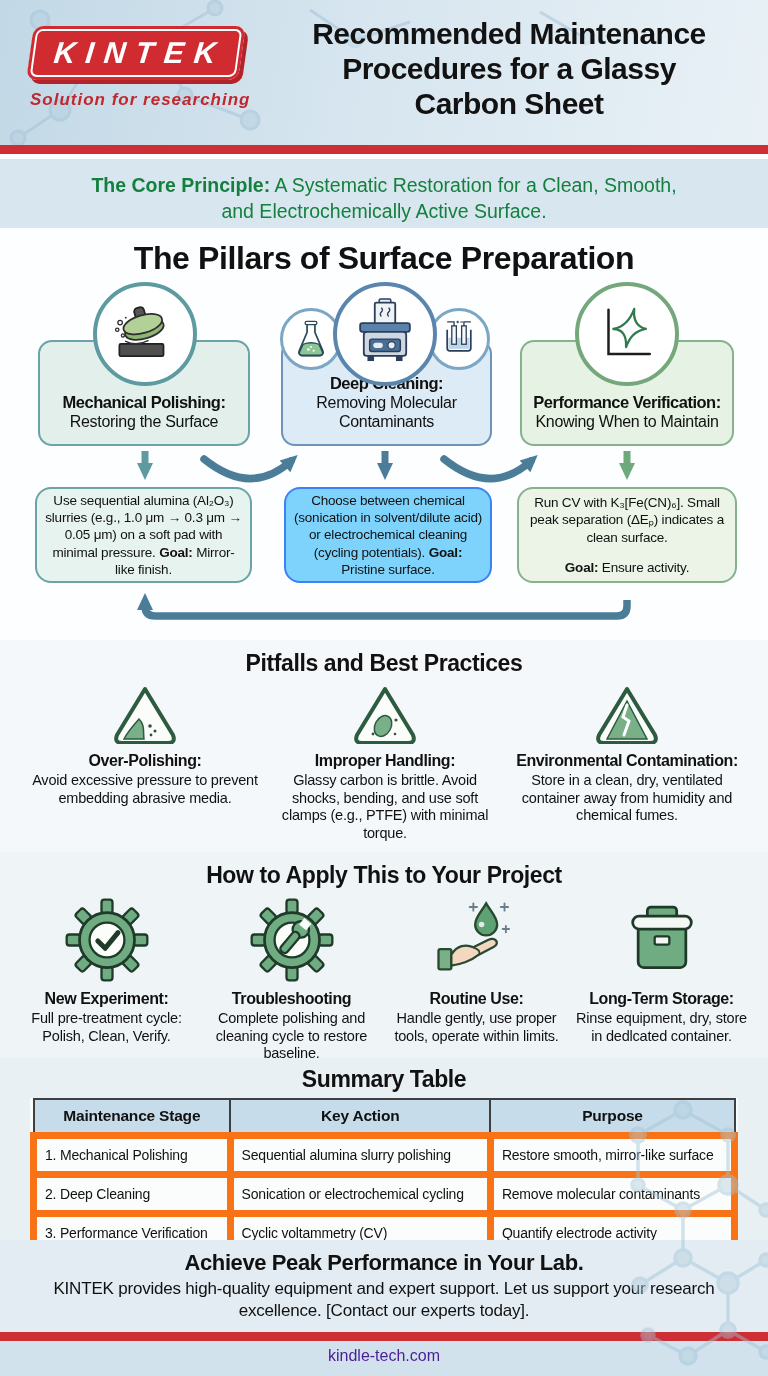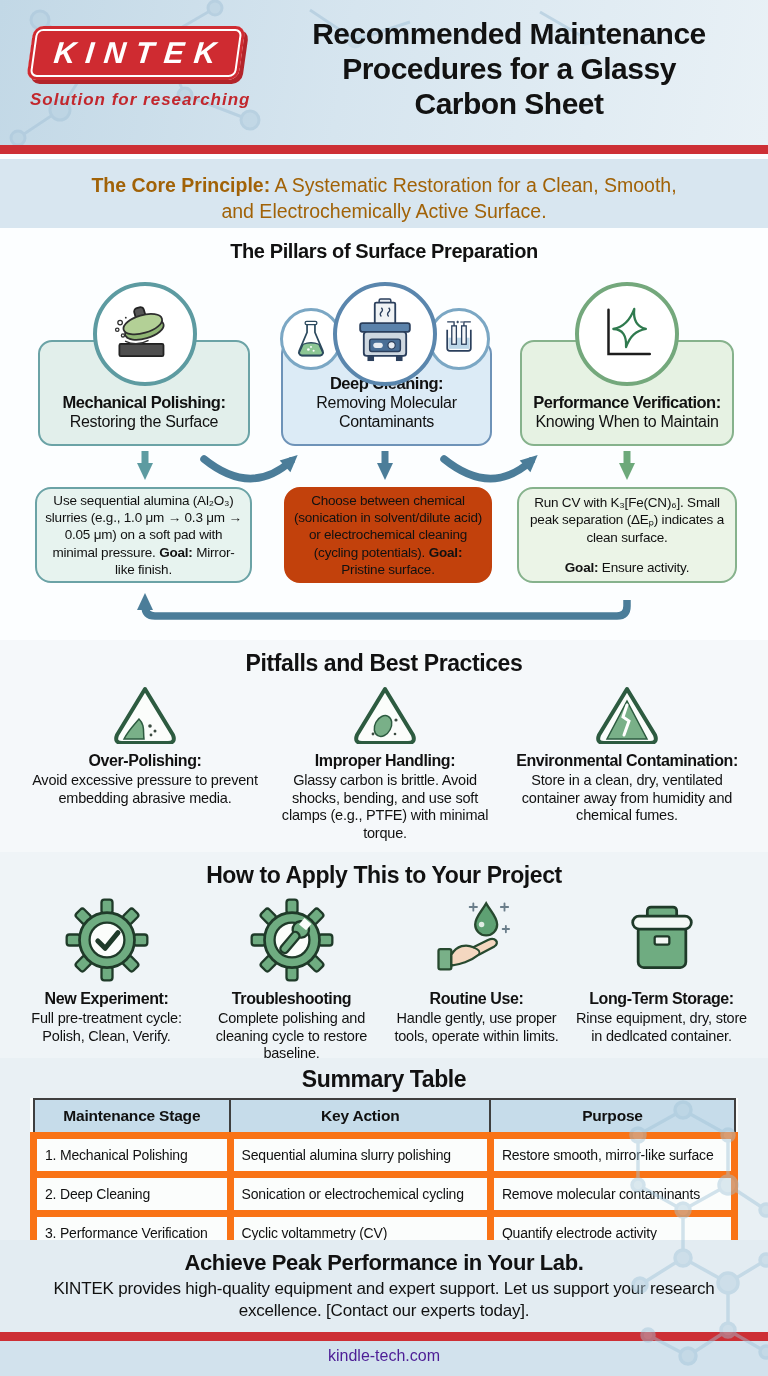--- a/index.html
+++ b/index.html
@@ -20,27 +20,27 @@
   .header-title{position:absolute;left:258px;top:16px;width:502px;text-align:center;
                 font-weight:bold;font-size:30px;line-height:1.17;letter-spacing:-0.5px;color:#121212;}
 
   .red-bar{position:absolute;left:0;width:768px;background:#cd2f35;border-bottom:2px solid #a8262b;}
   .red-bar.top{top:145px;height:9px;}
   .red-bar.bottom{top:1332px;height:9px;}
   .white-gap{position:absolute;left:0;top:154px;width:768px;height:5px;background:#fbfdfe;}
 
   
   .core{top:159px;height:69px;background:#d8e6f0;text-align:center;padding-top:13px;
-        font-size:19.5px;line-height:1.35;color:#a16207;}
+        font-size:19.5px;line-height:1.35;color:#15803d;}
   .core b{font-weight:bold;}
 
   
   .pillars{top:228px;height:412px;background:#fcfeff;}
   .pillars h2{margin:0;position:absolute;top:12px;left:0;width:768px;text-align:center;
-              font-size:20px;letter-spacing:-0.4px;}
+              font-size:32px;letter-spacing:-0.4px;}
   .circle{position:absolute;background:#fff;border-radius:50%;box-sizing:border-box;
           display:flex;align-items:center;justify-content:center;}
   .pillar-box{position:absolute;border-radius:14px;box-sizing:border-box;display:flex;
               flex-direction:column;justify-content:flex-end;align-items:center;
               padding:6px 4px 12px 4px;text-align:center;}
   .pillar-box .ph{font-weight:bold;font-size:16.5px;letter-spacing:-0.5px;white-space:nowrap;}
   .pillar-box .ps{font-size:16px;line-height:1.22;letter-spacing:-0.3px;}
   .detail-box{position:absolute;top:259px;height:96px;border-radius:16px;box-sizing:border-box;
               display:flex;flex-direction:column;justify-content:center;align-items:center;
               text-align:center;font-size:13.5px;line-height:1.28;letter-spacing:-0.2px;
@@ -237,21 +237,21 @@
       <path d="M204 231 Q251 269 291 233" stroke="#4b7d99" stroke-width="7.5" fill="none" stroke-linecap="round" marker-end="url(#mBlue)"></path>
       <path d="M444 231 Q491 269 531 233" stroke="#4b7d99" stroke-width="7.5" fill="none" stroke-linecap="round" marker-end="url(#mBlue)"></path>
       <path d="M627 372 V378 Q627 388 617 388 H155 Q145 388 145 378 V374" stroke="#4b7d99" stroke-width="7.5" fill="none" marker-end="url(#mBlue)"></path>
     </svg>
 
     <div class="detail-box" style="left:35px;width:217px;background:#e7f3ef;border:2px solid #6ba3a6;">
       <div><span>Use sequential alumina (Al₂O₃) slurries (e.g., 1.0 μm → 0.3 μm → 0.05 μm) on a soft pad with minimal pressure.</span>
         <b>Goal:</b>
         <span>Mirror-like finish.</span></div>
     </div>
-    <div class="detail-box" style="left:284px;width:208px;background:#c2410c;border:2px solid #c2410c;">
+    <div class="detail-box" style="left:284px;width:208px;background:#7dd3fc;border:2px solid #3b82f6;">
       <div><span>Choose between chemical (sonication in solvent/dilute acid) or electrochemical cleaning (cycling potentials).</span>
         <b>Goal:</b>
         <span>Pristine surface.</span></div>
     </div>
     <div class="detail-box" style="left:517px;width:220px;background:#ebf4e7;border:2px solid #86b28c;">
       <div>Run CV with K₃[Fe(CN)₆]. Small peak separation (ΔEₚ) indicates a clean surface.</div>
       <div style="margin-top:13px;">
         <b>Goal:</b>
         <span>Ensure activity.</span></div>
     </div>

